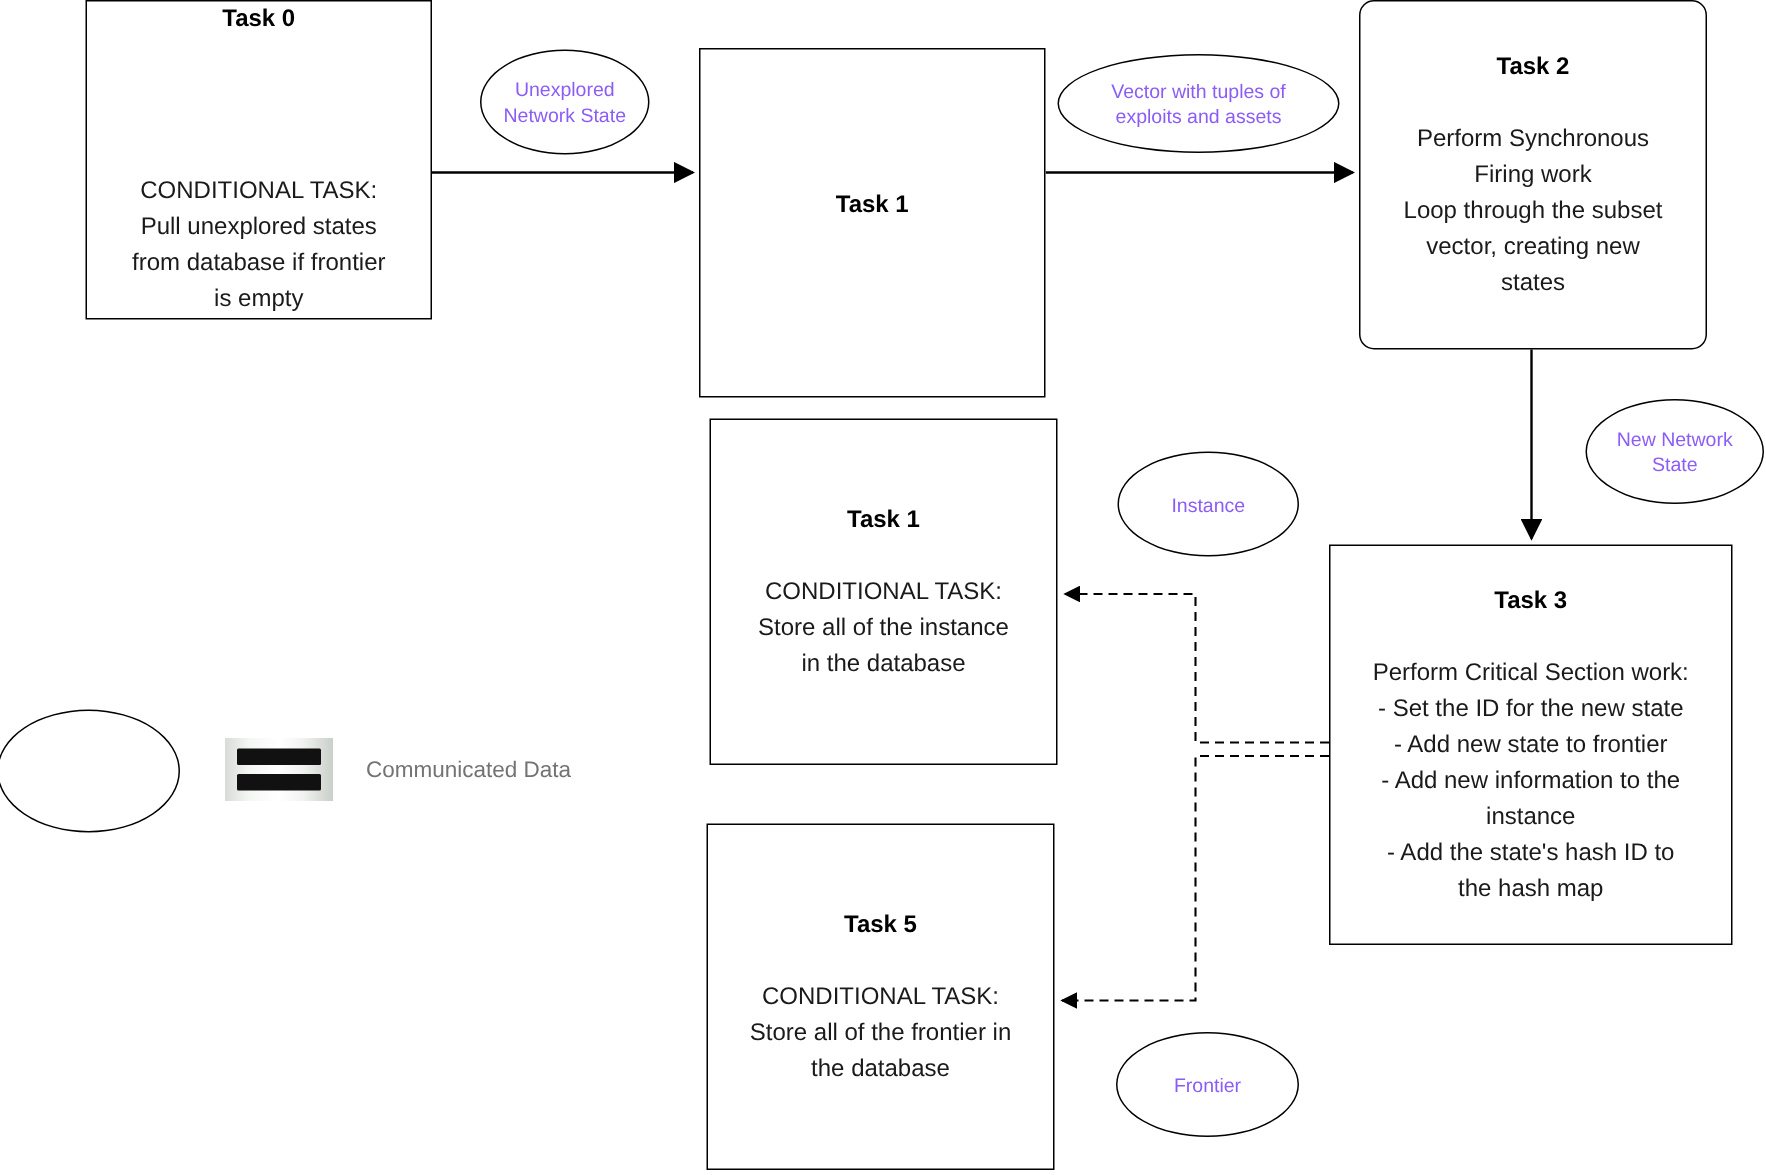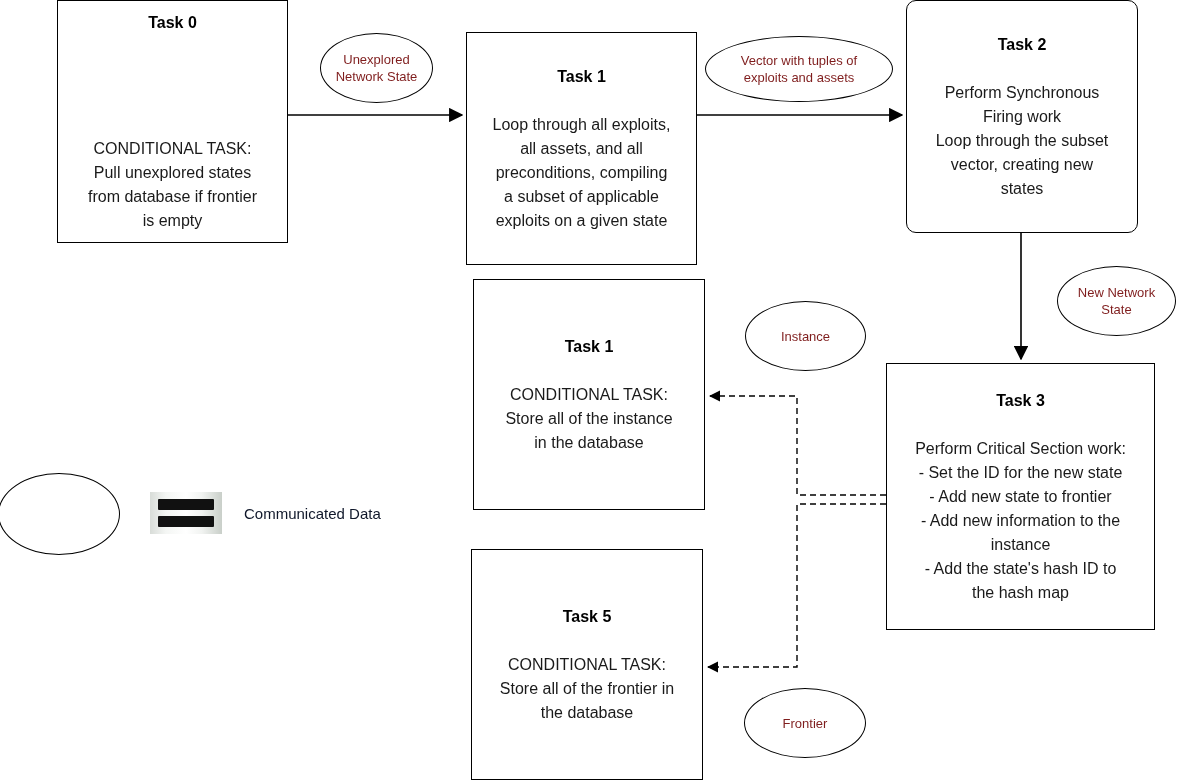--- a/index.html
+++ b/index.html
@@ -60,21 +60,21 @@
     border-radius: 50%;
     background: #ffffff;
     display: flex;
     align-items: center;
     justify-content: center;
     text-align: center;
   }
   .ellipse-label {
     font-size: 13px;
     line-height: 17px;
-    color: #7f1d1d;
+    color: #8b5cf6;
     white-space: pre-line;
     padding: 0 6px;
   }
   .legend-ellipse {
     position: absolute;
     box-sizing: border-box;
     border: 1px solid #000000;
     border-radius: 50%;
     background: #ffffff;
   }
@@ -91,21 +91,21 @@
   .legend-icon .bar {
     width: 56px;
     height: 11px;
     background: #111111;
     border-radius: 1px;
   }
   .legend-text {
     position: absolute;
     font-size: 15px;
     line-height: 20px;
-    color: #0f172a;
+    color: #737373;
     white-space: nowrap;
   }
 </style>
 </head>
 <body>
 
 <div id="canvas">
 
   <svg id="edge-layer" viewBox="0 0 1177 783" width="1177" height="783">
     <defs>
@@ -121,37 +121,32 @@
 
     <path d="M 697 115 L 902 115" fill="none" stroke="#000000" stroke-width="1.6" marker-end="url(#arrow-solid)"></path>
 
     <path d="M 1021 233 L 1021 359" fill="none" stroke="#000000" stroke-width="1.6" marker-end="url(#arrow-solid)"></path>
 
     <path d="M 886 495 L 797 495 L 797 396 L 710 396" fill="none" stroke="#000000" stroke-width="1.4" stroke-dasharray="6 4" marker-end="url(#arrow-dashed)"></path>
 
     <path d="M 886 504 L 797 504 L 797 667 L 708 667" fill="none" stroke="#000000" stroke-width="1.4" stroke-dasharray="6 4" marker-end="url(#arrow-dashed)"></path>
   </svg>
 
-  <div class="task-box" style="left:57px; top:0px; width:231px; height:243px;gap:39px;">
+  <div class="task-box" style="left:57px; top:0px; width:231px; height:213px;gap:39px;">
     <div class="task-title">Task 0</div>
     <div class="title-gap"></div>
     <div class="task-body">CONDITIONAL TASK:
 Pull unexplored states
 from database if frontier
 is empty</div>
   </div>
 
   <div class="task-box" style="left:466px; top:0px; width:231px; height:233px;margin-top:32px;">
     <div class="task-title">Task 1</div>
     <div class="title-gap"></div>
-    <div class="task-body">Loop through all exploits,
-all assets, and all
-preconditions, compiling
-a subset of applicable
-exploits on a given state</div>
   </div>
 
   <div class="task-box" style="left:906px; top:0px; width:232px; height:233px;border-radius:10px;">
     <div class="task-title">Task 2</div>
     <div class="title-gap"></div>
     <div class="task-body">Perform Synchronous
 Firing work
 Loop through the subset
 vector, creating new
 states</div>

